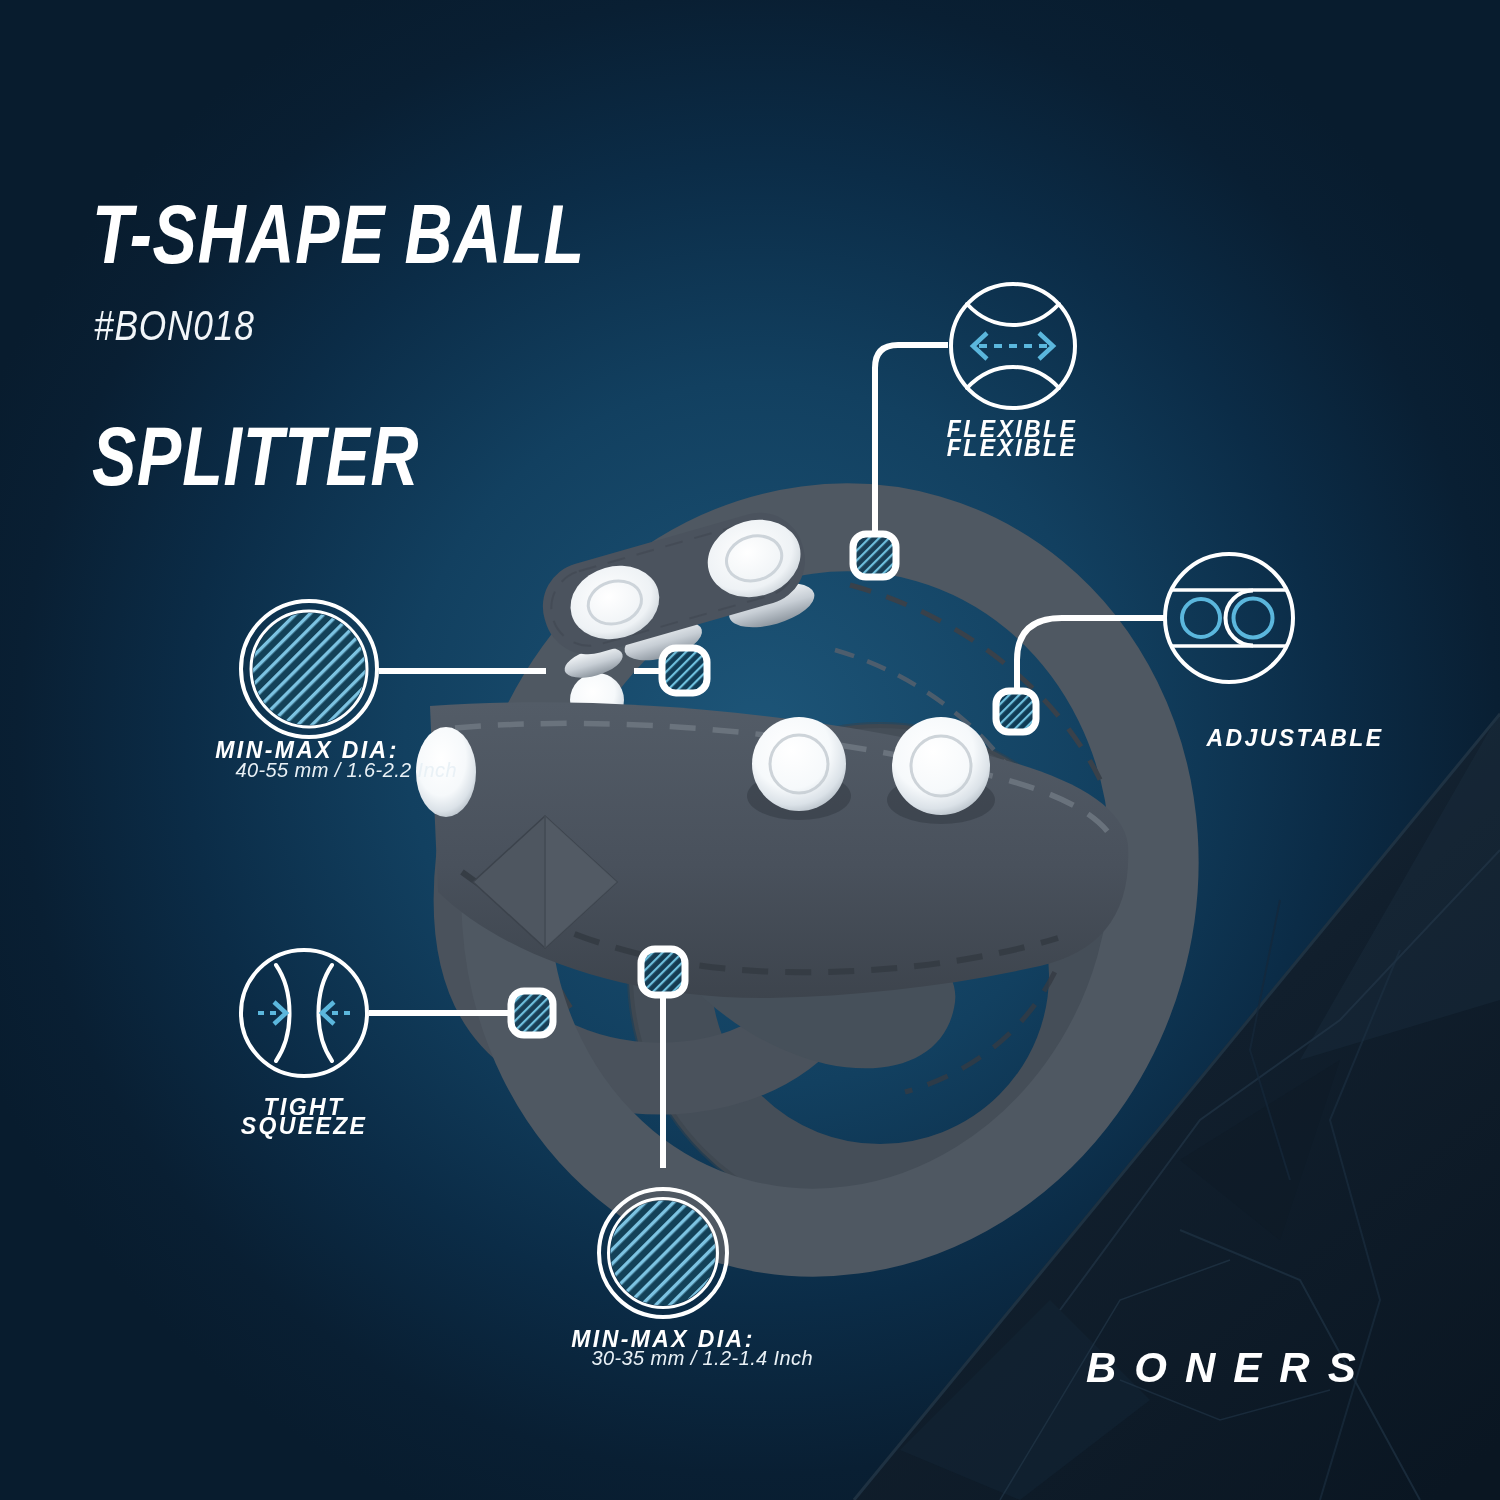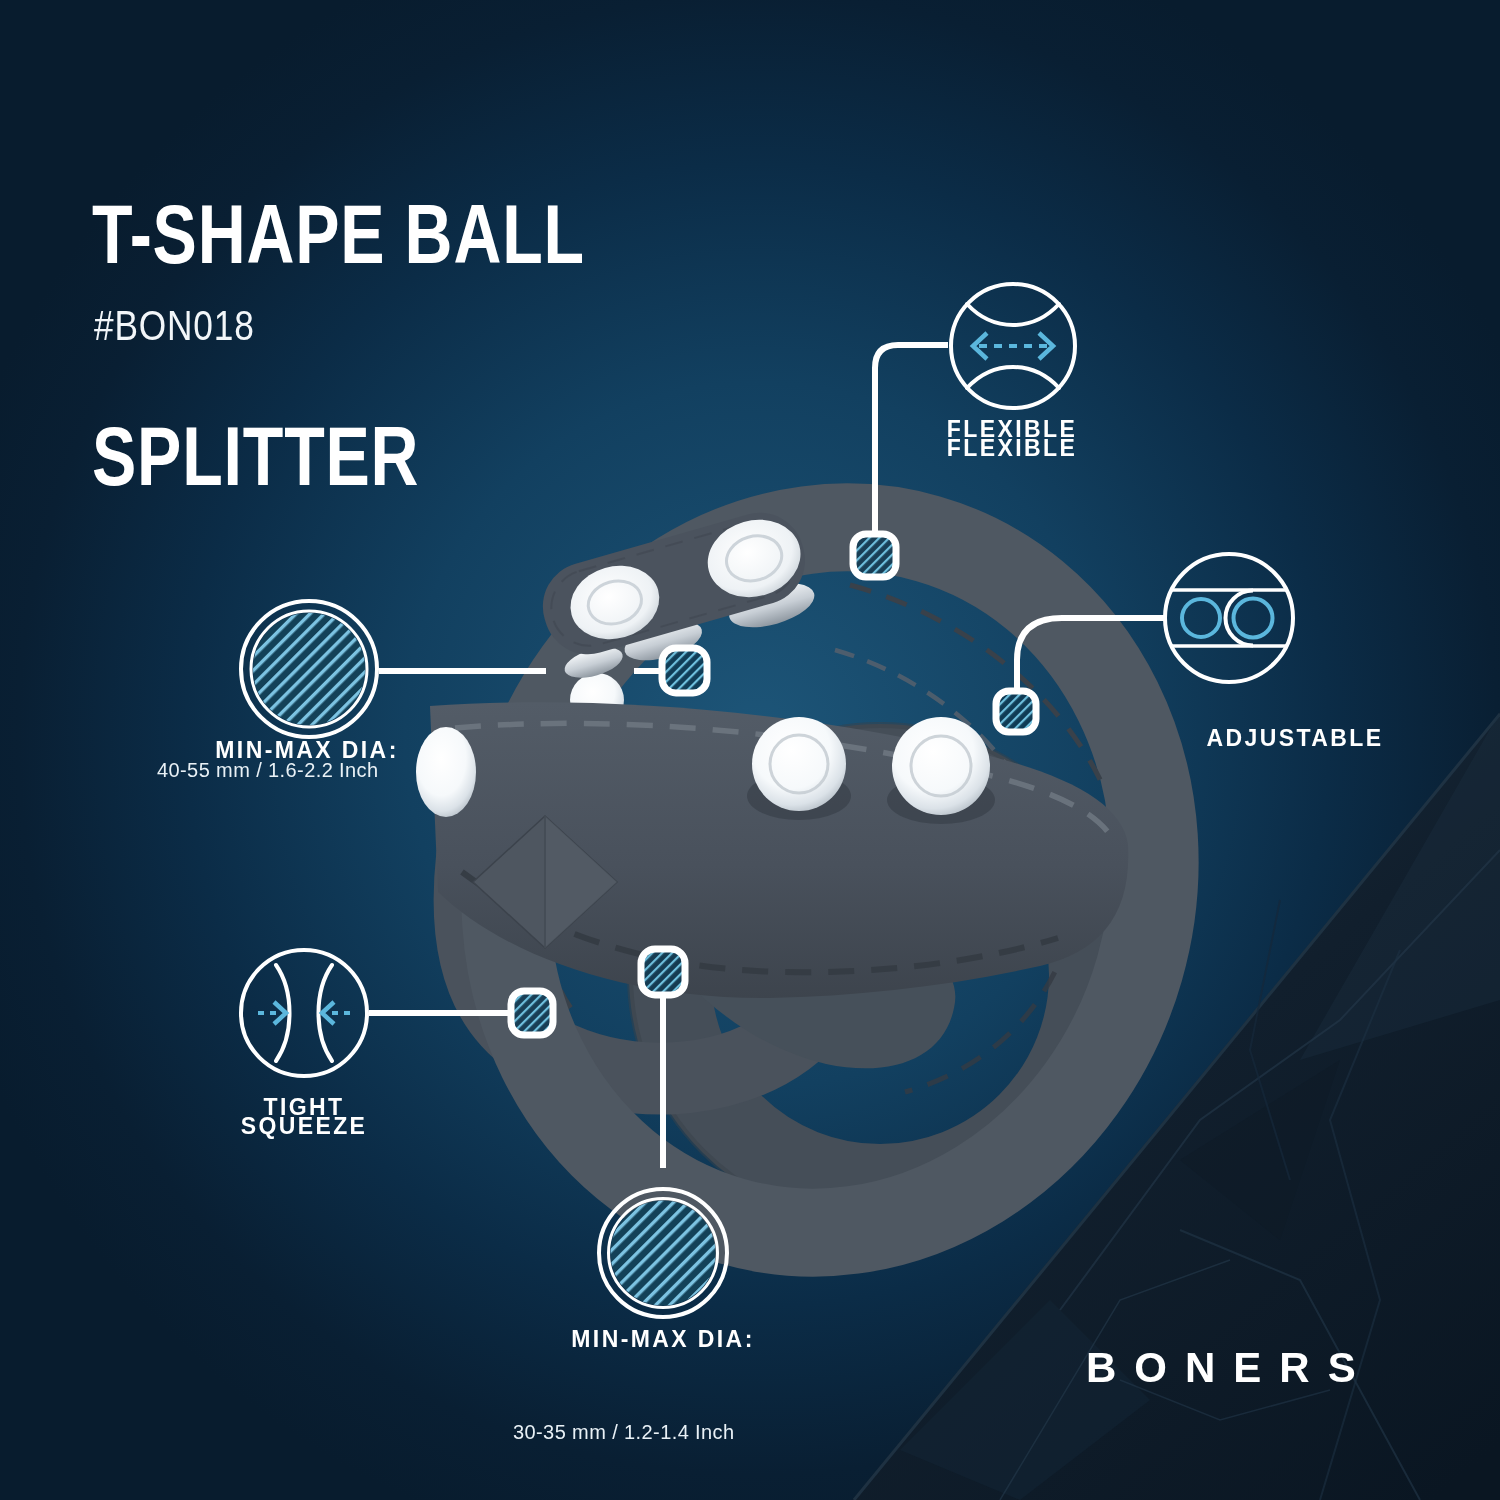--- a/index.html
+++ b/index.html
@@ -1,46 +1,47 @@
 <!DOCTYPE html>
 <html><head>
 <meta charset="utf-8">
 <style>
   html,body{margin:0;padding:0;background:#081c2e;}
   #canvas{
     position:relative;width:1500px;height:1500px;overflow:hidden;
     font-family:"Liberation Sans",sans-serif;
     background:radial-gradient(circle 840px at 50.5% 49%, #1d5578 0%, #124060 42%, #0b2c47 68%, #091f33 88%, #081c2e 100%);
+    font-style:italic;
   }
   .abs{position:absolute;}
   svg{display:block;}
   .title{
     left:92px;top:68px;color:#ffffff;font-size:83px;font-weight:800;
     letter-spacing:1px;line-height:111px;transform:scaleX(.8);transform-origin:left top;
     white-space:pre-line;
   }
   .sku{
     left:94px;top:301px;color:#f2f6f9;font-size:43px;font-weight:400;
     letter-spacing:1px;transform:scaleX(.82);transform-origin:left top;
   }
   .callout-label{
     color:#ffffff;font-size:23px;font-weight:700;letter-spacing:2.4px;
     text-align:center;line-height:18.5px;
   }
   .callout-value{
     color:#e9f1f6;font-size:20px;font-weight:400;letter-spacing:.4px;
-    text-align:left;line-height:22px;
+    text-align:right;line-height:22px;
   }
   .lbl-flexible{left:912px;top:420px;width:200px;}
   .lbl-adjustable{left:1195px;top:693px;width:200px;margin-top:36px;}
   .lbl-minmax-top{left:207px;top:741px;width:200px;}
   .val-minmax-top{left:157px;top:759px;width:300px;}
   .lbl-tight{left:204px;top:1098px;width:200px;}
   .lbl-minmax-bottom{left:563px;top:1330px;width:200px;}
-  .val-minmax-bottom{left:513px;top:1421px;width:300px;}
+  .val-minmax-bottom{left:513px;top:1347px;width:300px;}
   .brand{
     left:1086px;top:1344px;color:#ffffff;font-size:42px;font-weight:700;
     letter-spacing:18px;z-index:6;
   }
 </style>
 </head>
 <body>
 
 <div id="canvas">
 

